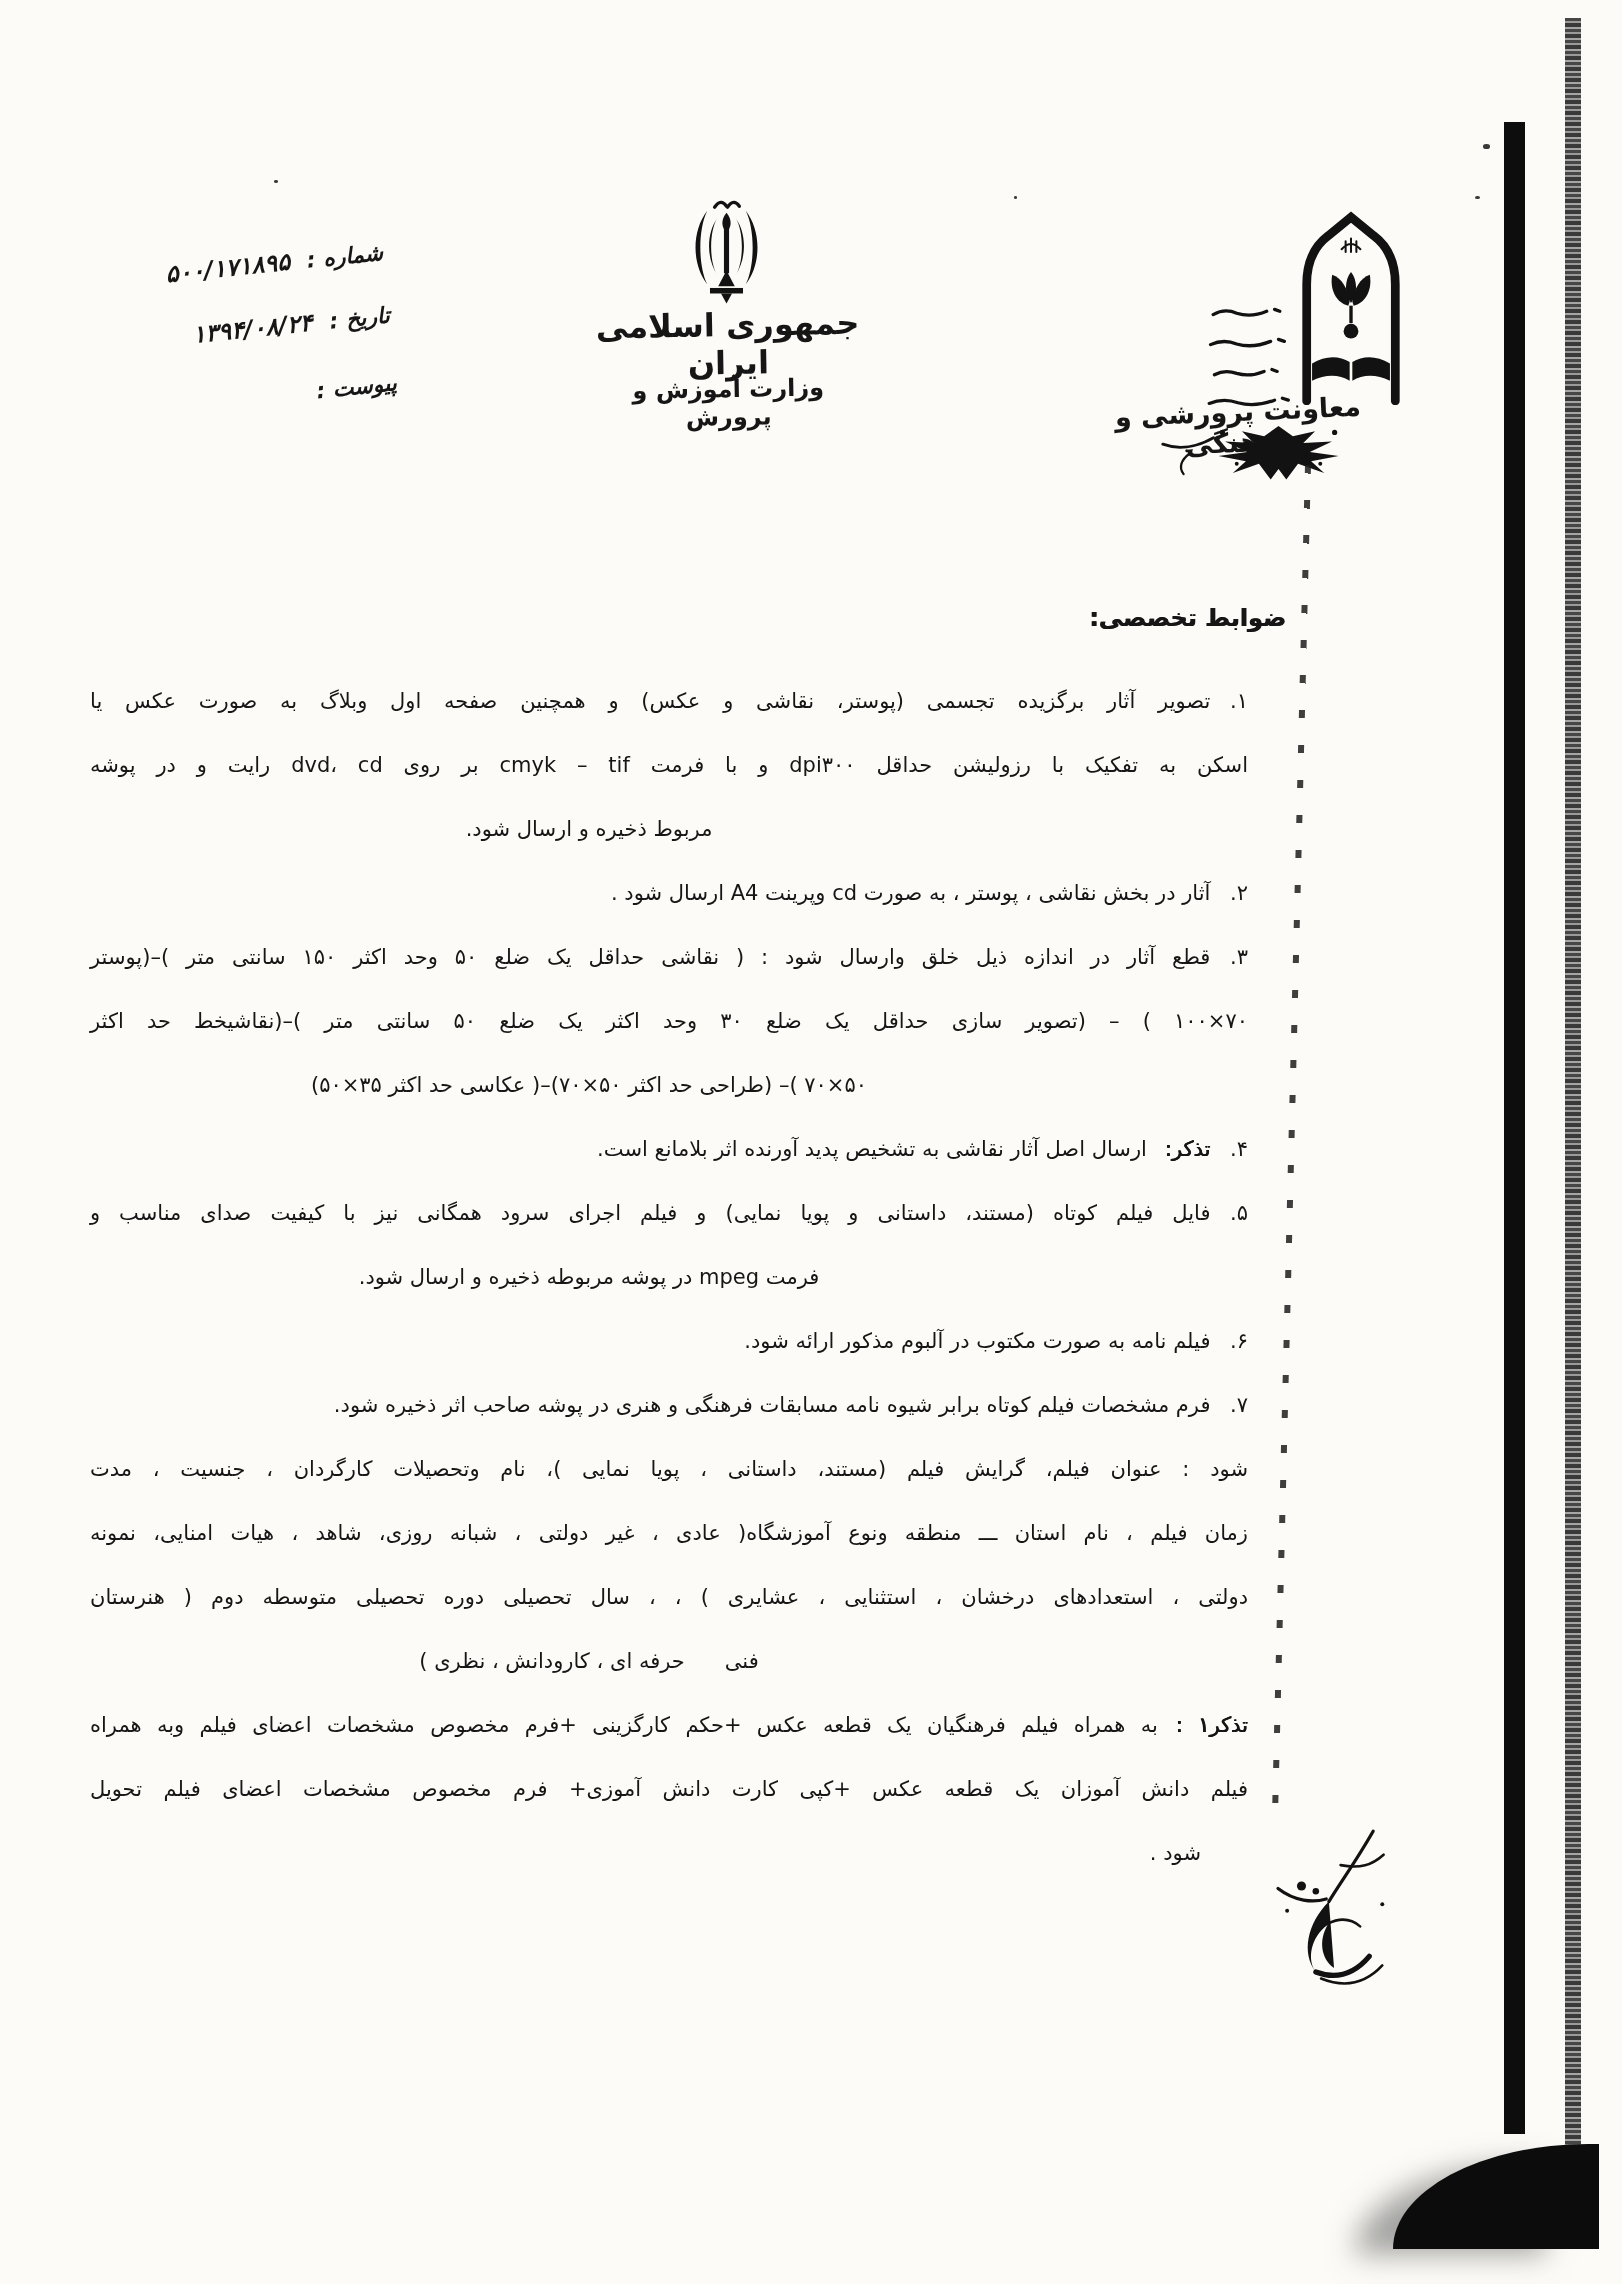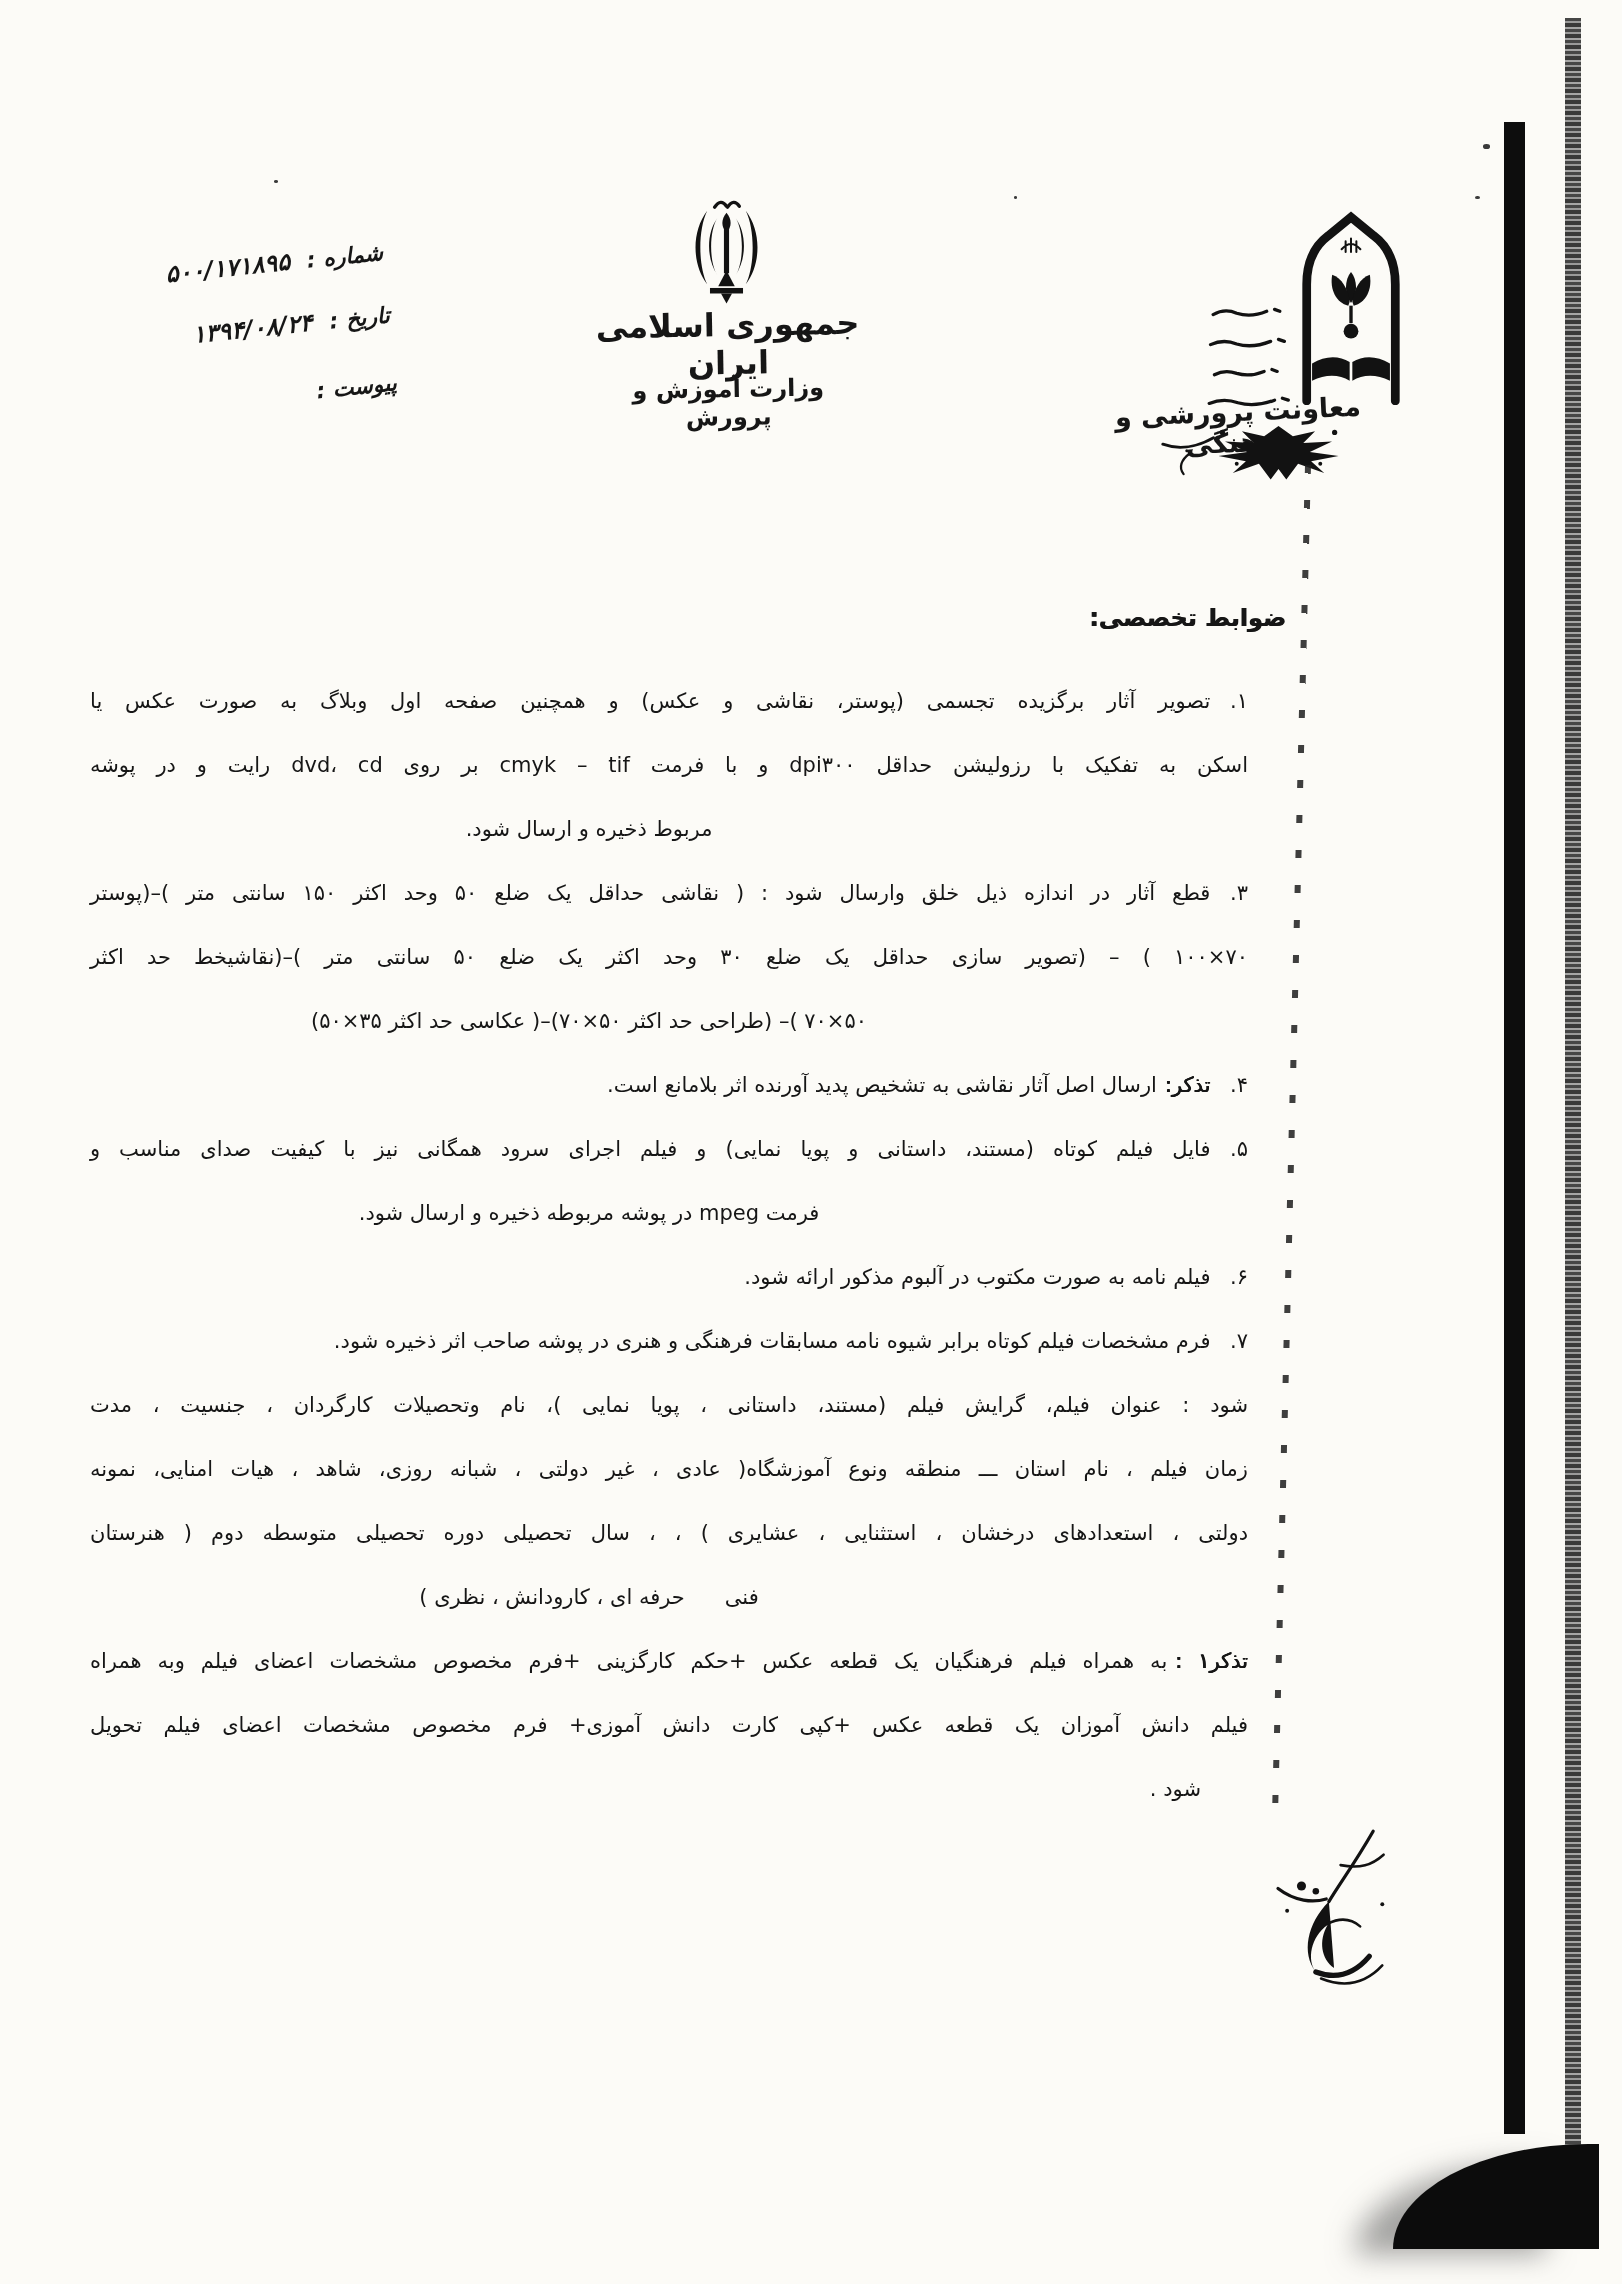--- a/index.html
+++ b/index.html
@@ -35,21 +35,21 @@
   #doc-title{position:absolute; left:1075px; top:604px; width:225px; text-align:center;
     font-size:24px; font-weight:700; text-shadow:0.7px 0 currentColor;}
   
   #body{position:absolute; left:90px; top:683px; width:1158px; direction:rtl;}
   .line{position:relative; height:64px; line-height:36px; font-size:21px; font-weight:400;
     text-align:justify; overflow:visible; white-space:normal;}
   .line.j{text-align-last:justify;}
   .line.center{text-align:center; text-align-last:center; right:80px;}
   .line.endright{padding-right:47px;}
   .num{margin-left:19.6px;}
-  .blabel{margin-left:8px; text-shadow:0.4px 0 currentColor,-0.4px 0 currentColor;}
+  .blabel{margin-left:18px; text-shadow:0.4px 0 currentColor,-0.4px 0 currentColor;}
   
   #black-bar{position:absolute; left:1504px; top:122px; width:21px; height:2012px; background:#0d0d0d;}
   #grain-strip{position:absolute; left:1565px; top:18.3px; width:15.7px; height:2127px; opacity:.88;
     background:repeating-linear-gradient(to bottom,#2e2e2e 0 3.3px,#8d8d8d 3.3px 5.2px,#1f1f1f 5.2px 9.1px,#9a9a9a 9.1px 11px);}
   #corner-blob{position:absolute; left:1393px; top:2144px; width:206px; height:105px;
     background:#0c0c0c; border-top-left-radius:95% 100%;
     box-shadow:-46px 13px 29px -7.8px rgba(90,90,90,.55);}
   .speck{position:absolute; background:#3a3a3a; border-radius:50%;}
   #speck1{left:274px; top:180px; width:3.9px; height:2.6px;}
   #speck2{left:1483px; top:144px; width:6.5px; height:4.6px;}
@@ -122,20 +122,21 @@
     <circle class="ink" cx="49" cy="38" r="2.4"></circle>
   </svg>
   <div id="dotted-line"></div>
 
   <div id="doc-title">ضوابط تخصصی:</div>
 
   <div id="body">
     <div class="line j"><span class="num">۱.</span><span>تصویر آثار برگزیده تجسمی (پوستر، نقاشی و عکس) و همچنین صفحه اول وبلاگ به صورت عکس یا</span></div>
     <div class="line j">اسکن به تفکیک با رزولیشن حداقل dpi۳۰۰ و با فرمت cmyk – tif بر روی dvd، cd رایت و در پوشه</div>
     <div class="line center">مربوط ذخیره و ارسال شود.</div>
+    <div class="line"><span class="num">۲.</span><span>آثار در بخش نقاشی ، پوستر ، به صورت cd وپرینت A4 ارسال شود .</span></div>
     <div class="line j"><span class="num">۳.</span><span>قطع آثار در اندازه ذیل خلق وارسال شود : ( نقاشی حداقل یک ضلع ۵۰ وحد اکثر ۱۵۰ سانتی متر )–(پوستر</span></div>
     <div class="line j">۷۰×۱۰۰ ) – (تصویر سازی حداقل یک ضلع ۳۰ وحد اکثر یک ضلع ۵۰ سانتی متر )–(نقاشیخط حد اکثر</div>
     <div class="line center">۵۰×۷۰ )– (طراحی حد اکثر ۵۰×۷۰)–( عکاسی حد اکثر ۳۵×۵۰)</div>
     <div class="line"><span class="num">۴.</span><span class="blabel">تذکر:</span><span>ارسال اصل آثار نقاشی به تشخیص پدید آورنده اثر بلامانع است.</span></div>
     <div class="line j"><span class="num">۵.</span><span>فایل فیلم کوتاه (مستند، داستانی و پویا نمایی) و فیلم اجرای سرود همگانی نیز با کیفیت صدای مناسب و</span></div>
     <div class="line center">فرمت mpeg در پوشه مربوطه ذخیره و ارسال شود.</div>
     <div class="line"><span class="num">۶.</span><span>فیلم نامه به صورت مکتوب در آلبوم مذکور ارائه شود.</span></div>
     <div class="line"><span class="num">۷.</span><span>فرم مشخصات فیلم کوتاه برابر شیوه نامه مسابقات فرهنگی و هنری در پوشه صاحب اثر ذخیره شود.</span></div>
     <div class="line j">شود : عنوان فیلم، گرایش فیلم (مستند، داستانی ، پویا نمایی )، نام وتحصیلات کارگردان ، جنسیت ، مدت</div>
     <div class="line j">زمان فیلم ، نام استان ـــ منطقه ونوع آموزشگاه( عادی ، غیر دولتی ، شبانه روزی، شاهد ، هیات امنایی، نمونه</div>

